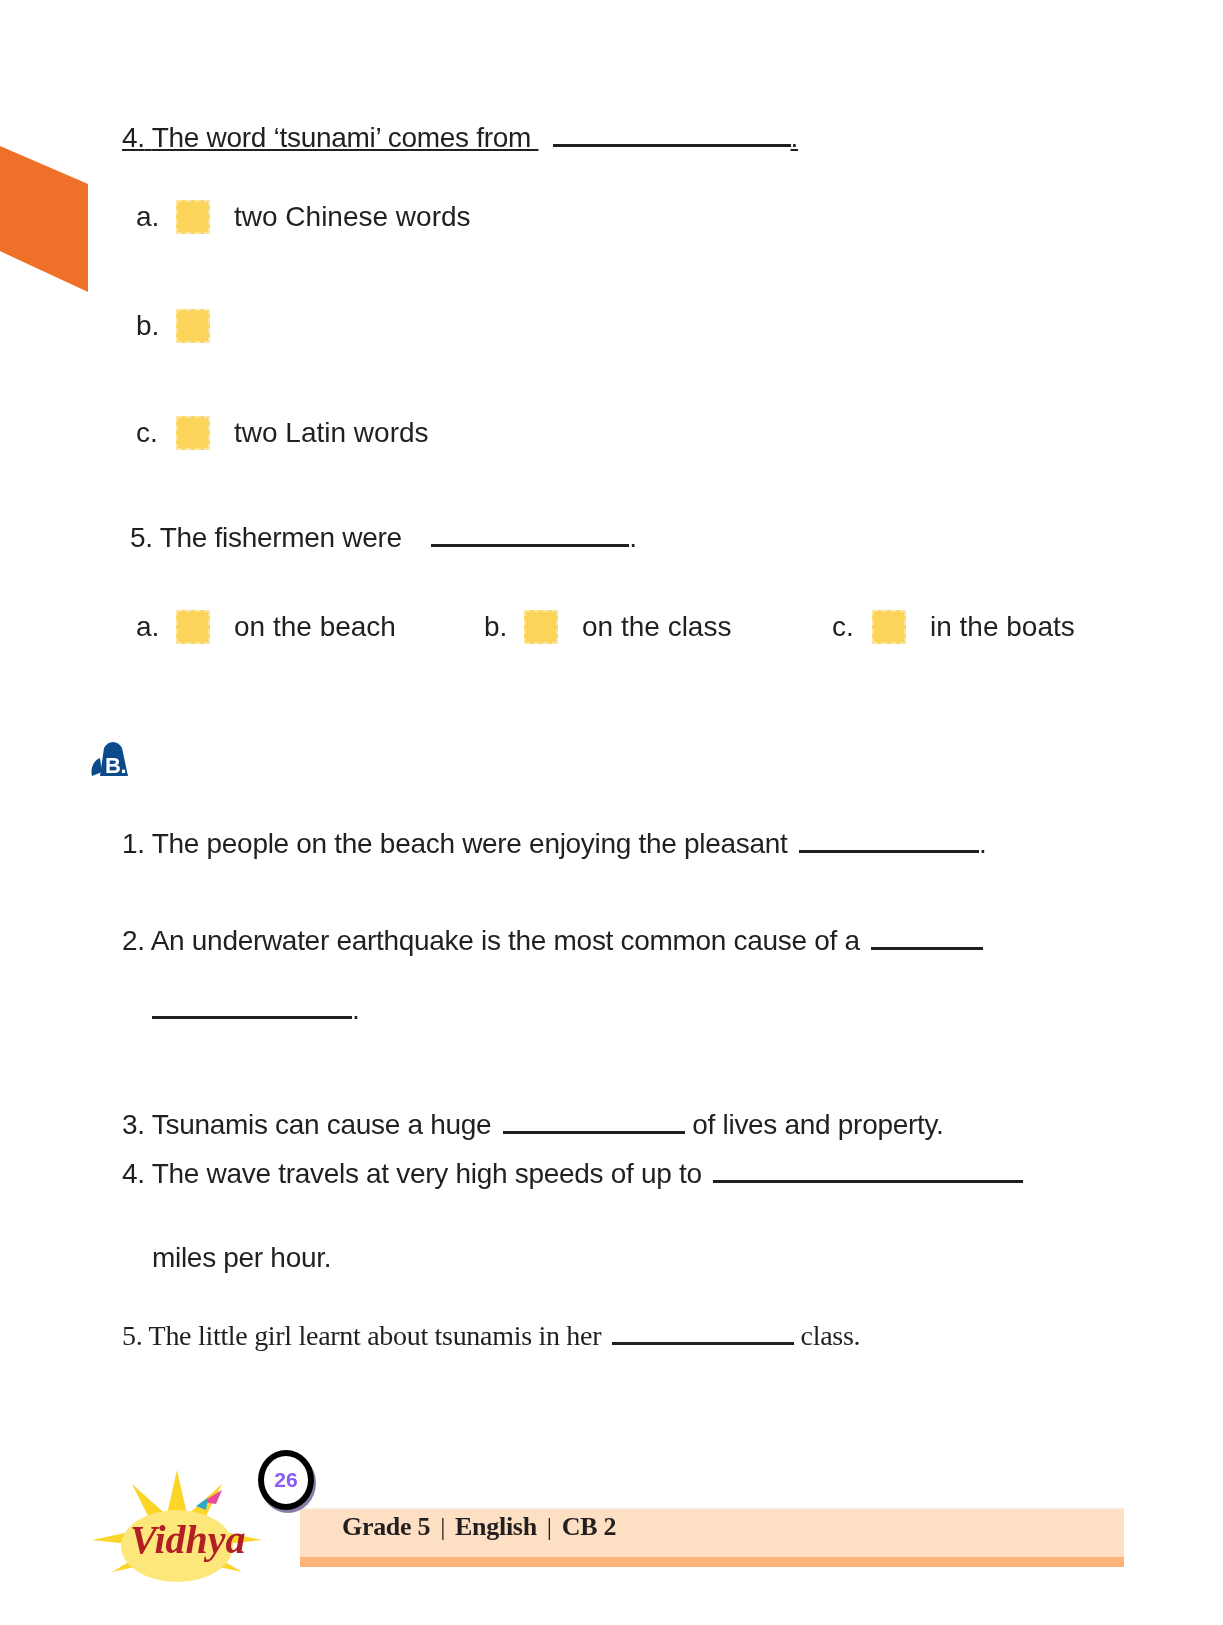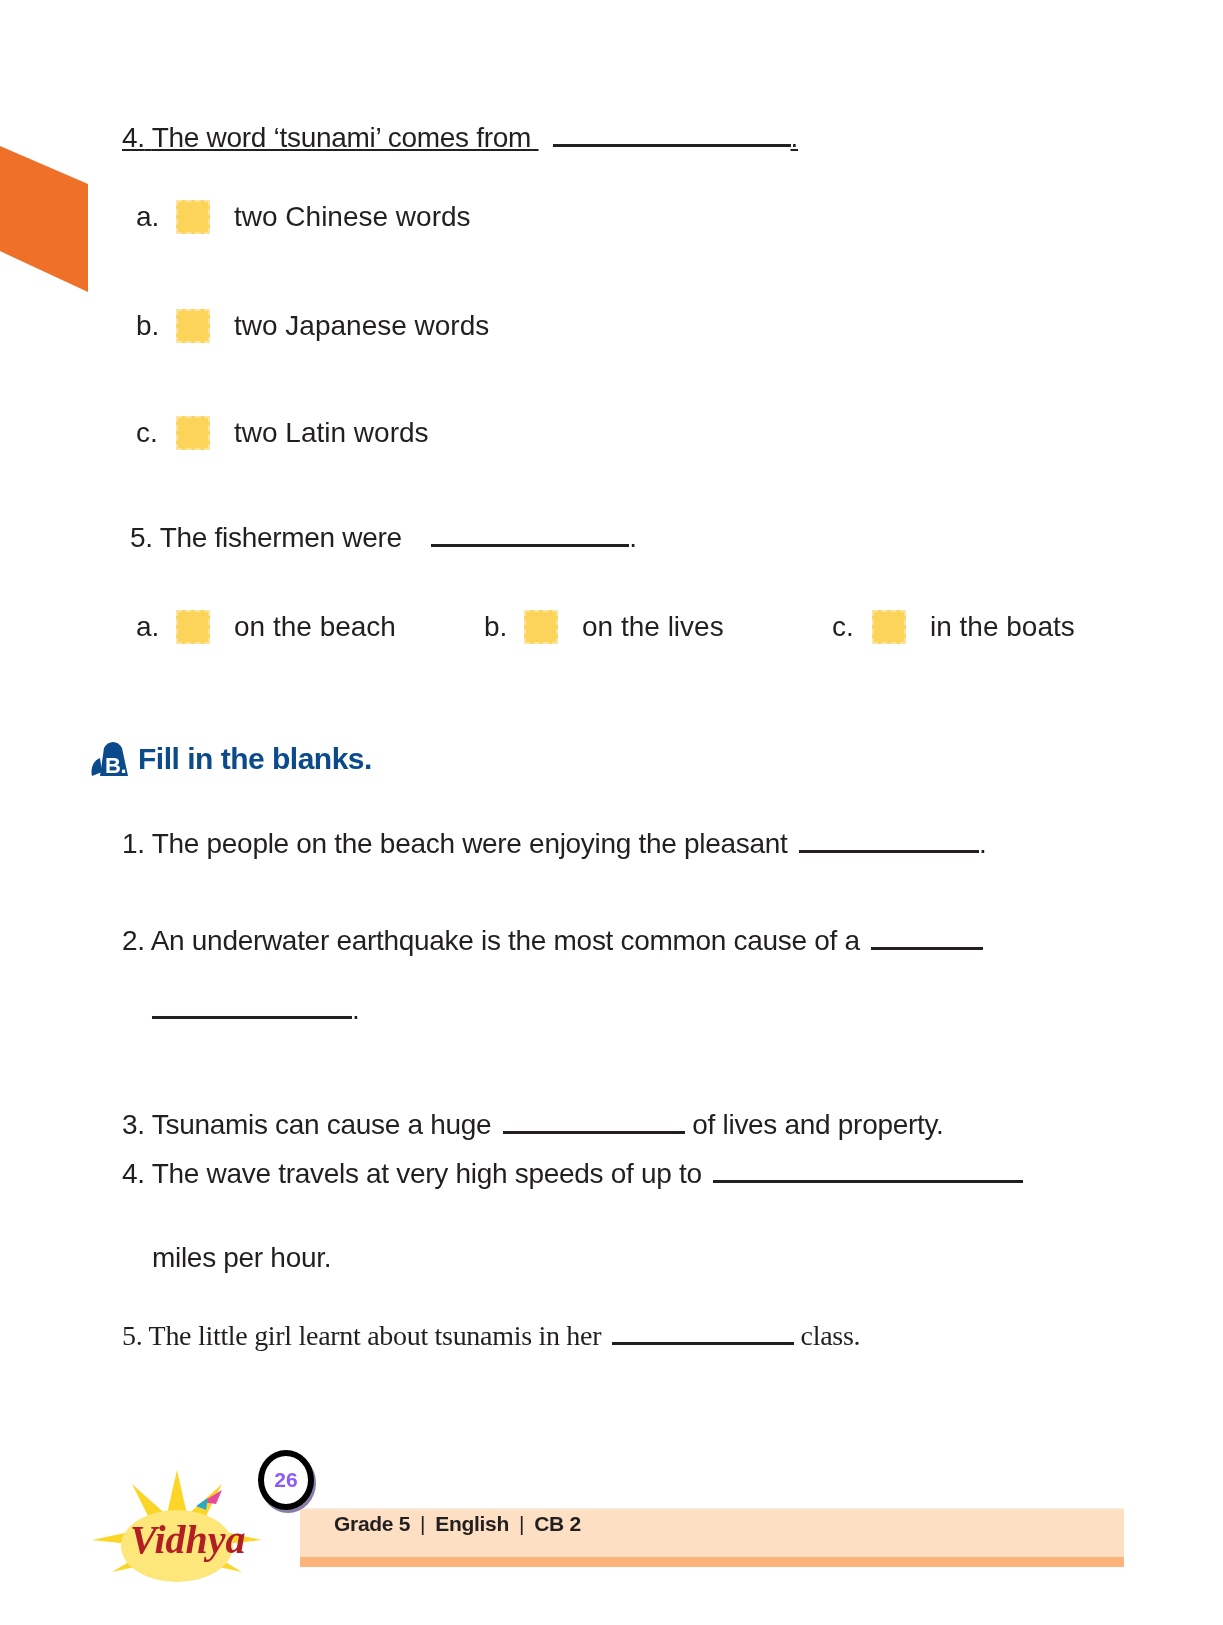--- a/index.html
+++ b/index.html
@@ -40,22 +40,22 @@
     left: 300px; top: 1557px; width: 824px; height: 10px; background: #fcb47c;
   }
   .page-circle {
     left: 258px; top: 1450px; width: 56px; height: 60px; border-radius: 50%;
     background: #ffffff; border: 6px solid #000000; box-sizing: border-box;
     display: flex; align-items: center; justify-content: center;
     font-weight: bold; font-size: 21px; color: #8b5cf6;
     box-shadow: 2px 3px 0 #8a7ca8;
   }
   .footer-text {
-    left: 334px; top: 1512px; font-weight: bold; font-size: 21px; color: #231f20;
-    letter-spacing: -0.3px; white-space: nowrap;
+    left: 342px; top: 1512px; font-weight: bold; font-size: 26px; color: #231f20;
+    letter-spacing: -0.3px; white-space: nowrap; font-family: Liberation Serif, serif;
   }
   .footer-text .sep { margin: 0 10px; font-weight: normal; }
   .logo { left: 92px; top: 1462px; width: 170px; height: 120px; }
   .logo-text {
     position: absolute; left: 38px; top: 54px; font-family: "Liberation Serif", serif;
     font-style: italic; font-weight: bold; font-size: 40px; color: #b11f24;
   }
 </style>
 </head>
 <body>
@@ -69,21 +69,20 @@
 </div>
 
 <div class="abs opt" style="left:136px; top:200px;">
   <span class="lbl">a.</span>
   <span class="checkbox"></span>
   <span>two Chinese words</span>
 </div>
 <div class="abs opt" style="left:136px; top:309px;">
   <span class="lbl">b.</span>
   <span class="checkbox"></span>
-  <span>two Japanese words</span>
 </div>
 <div class="abs opt" style="left:136px; top:416px;">
   <span class="lbl">c.</span>
   <span class="checkbox"></span>
   <span>two Latin words</span>
 </div>
 
 <div class="abs q" style="left:130px; top:522px;">
   <span>5.</span>
   <span>The fishermen were</span>
@@ -91,37 +90,36 @@
 </div>
 
 <div class="abs opt" style="left:136px; top:610px;">
   <span class="lbl">a.</span>
   <span class="checkbox"></span>
   <span>on the beach</span>
 </div>
 <div class="abs opt" style="left:484px; top:610px;">
   <span class="lbl">b.</span>
   <span class="checkbox"></span>
-  <span>on the lives</span>
+  <span>on the class</span>
 </div>
 <div class="abs opt" style="left:832px; top:610px;">
   <span class="lbl">c.</span>
   <span class="checkbox"></span>
   <span>in the boats</span>
 </div>
 
 <div class="abs section-title">
   <span class="badge">
     <svg width="42" height="42" viewBox="0 0 42 42">
       <path d="M4 38 C2 30 6 22 12 20 L14 34 Z" fill="#0b4a8b"></path>
       <path d="M12 38 L16 10 C20 2 30 2 34 10 L40 38 Z" fill="#0b4a8b"></path>
       <text x="17" y="35" font-family="Liberation Sans, sans-serif" font-weight="bold" font-size="22" fill="#ffffff">B.</text>
     </svg>
   </span>
-  <span>Fill in the blanks.</span>
 </div>
 
 <div class="abs q" style="left:122px; top:828px;">
   <span>1.</span>
   <span>The people on the beach were enjoying the pleasant</span>
   <span class="blank" style="width:180px; margin-left:4px;"></span><span>.</span>
 </div>
 
 <div class="abs q" style="left:122px; top:925px;">
   <span>2.</span>

